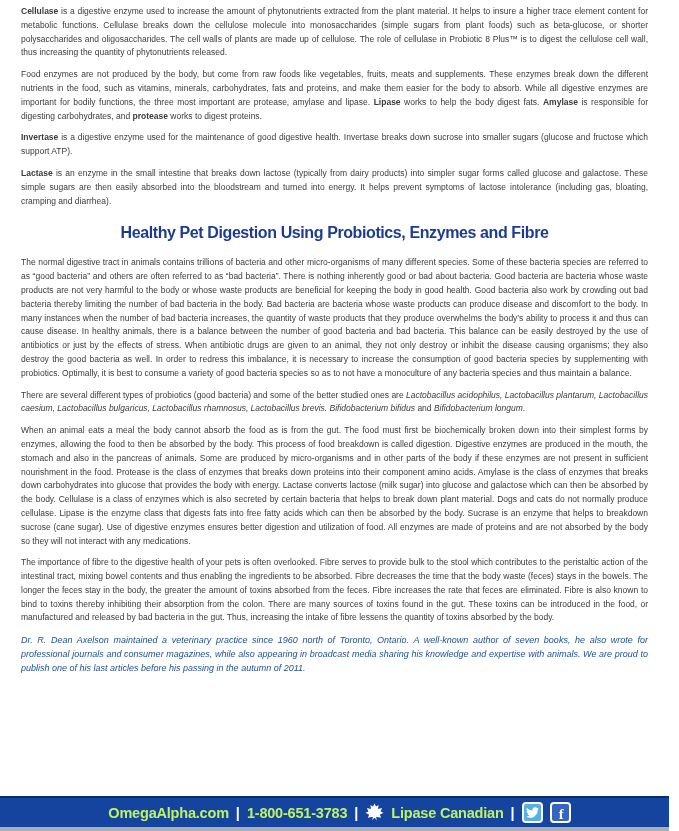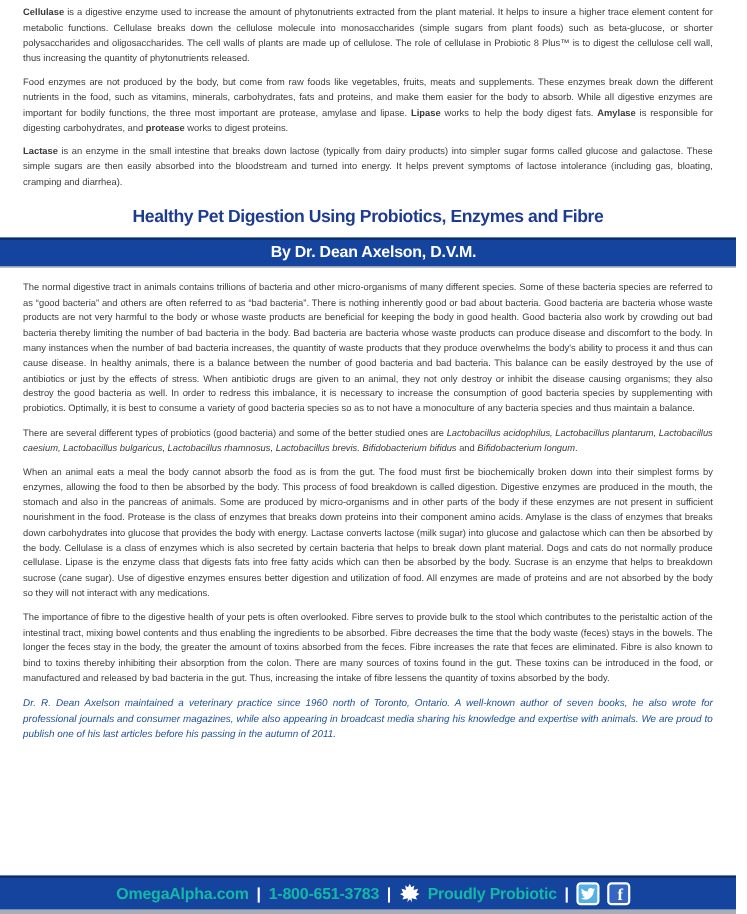--- a/index.html
+++ b/index.html
@@ -47,21 +47,21 @@
   p.bio{
     font-size:9px;line-height:14px;color:var(--bio-blue,#1d4f96);
     font-style:italic;font-weight:normal;text-align:justify;margin-bottom:6px;
   }
   .footer{
     margin-top:auto;width:679px;
     background:var(--footer-blue,#14449e);
     border-top:2px solid var(--banner-edge,#0c2d6b);
     height:31px;display:flex;align-items:center;justify-content:center;gap:7px;
   }
-  .footer .ftxt{color:#14b8a6;font-weight:bold;font-size:14.5px;letter-spacing:-0.2px;}
+  .footer .ftxt{color:#bef264;font-weight:bold;font-size:14.5px;letter-spacing:-0.2px;}
   .footer .sep{color:#fff;font-weight:bold;font-size:14.5px;}
   .maple{width:19px;height:19px;display:inline-flex;}
   .social{
     width:21px;height:21px;border:2px solid #fff;border-radius:4px;
     display:inline-flex;align-items:center;justify-content:center;flex:none;
   }
   .social.twitter{background:var(--twitter-blue,#55b0e4);}
   .social.facebook{background:var(--facebook-blue,#3465c0);}
   .social.twitter svg{width:13px;height:13px;}
   .fb-f{
@@ -72,48 +72,46 @@
   .bottom-strip{width:679px;height:4px;background:#a9aeb6;}
 </style>
 </head>
 <body>
 
 <div class="page">
 
   <div class="text-col">
     <p class="body-p"><span class="b">Cellulase</span><span> is a digestive enzyme used to increase the amount of phytonutrients extracted from the plant material. It helps to insure a higher trace element content for metabolic functions. Cellulase breaks down the cellulose molecule into monosaccharides (simple sugars from plant foods) such as beta-glucose, or shorter polysaccharides and oligosaccharides. The cell walls of plants are made up of cellulose. The role of cellulase in Probiotic 8 Plus™ is to digest the cellulose cell wall, thus increasing the quantity of phytonutrients released.</span></p>
     <p class="body-p"><span>Food enzymes are not produced by the body, but come from raw foods like vegetables, fruits, meats and supplements. These enzymes break down the different nutrients in the food, such as vitamins, minerals, carbohydrates, fats and proteins, and make them easier for the body to absorb. While all digestive enzymes are important for bodily functions, the three most important are protease, amylase and lipase. </span><span class="b">Lipase</span><span> works to help the body digest fats. </span><span class="b">Amylase</span><span> is responsible for digesting carbohydrates, and </span><span class="b">protease</span><span> works to digest proteins.</span></p>
+    <p class="body-p"><span class="b">Invertase</span><span> is a digestive enzyme used for the maintenance of good digestive health. Invertase breaks down sucrose into smaller sugars (glucose and fructose which support ATP).</span></p>
     <p class="body-p"><span class="b">Lactase</span><span> is an enzyme in the small intestine that breaks down lactose (typically from dairy products) into simpler sugar forms called glucose and galactose. These simple sugars are then easily absorbed into the bloodstream and turned into energy. It helps prevent symptoms of lactose intolerance (including gas, bloating, cramping and diarrhea).</span></p>
   </div>
 
   <h1 class="headline">Healthy Pet Digestion Using Probiotics, Enzymes and Fibre</h1>
 
-  <div class="byline-banner">
-    <span>By Dr. Dean Axelson, D.V.M.</span>
-  </div>
 
   <div class="text-col">
     <p class="body-p"><span>The normal digestive tract in animals contains trillions of bacteria and other micro-organisms of many different species. Some of these bacteria species are referred to as “good bacteria” and others are often referred to as “bad bacteria”. There is nothing inherently good or bad about bacteria. Good bacteria are bacteria whose waste products are not very harmful to the body or whose waste products are beneficial for keeping the body in good health. Good bacteria also work by crowding out bad bacteria thereby limiting the number of bad bacteria in the body. Bad bacteria are bacteria whose waste products can produce disease and discomfort to the body. In many instances when the number of bad bacteria increases, the quantity of waste products that they produce overwhelms the body’s ability to process it and thus can cause disease. In healthy animals, there is a balance between the number of good bacteria and bad bacteria. This balance can be easily destroyed by the use of antibiotics or just by the effects of stress. When antibiotic drugs are given to an animal, they not only destroy or inhibit the disease causing organisms; they also destroy the good bacteria as well. In order to redress this imbalance, it is necessary to increase the consumption of good bacteria species by supplementing with probiotics. Optimally, it is best to consume a variety of good bacteria species so as to not have a monoculture of any bacteria species and thus maintain a balance.</span></p>
     <p class="body-p"><span>There are several different types of probiotics (good bacteria) and some of the better studied ones are </span><span class="i">Lactobacillus acidophilus, Lactobacillus plantarum, Lactobacillus caesium, Lactobacillus bulgaricus, Lactobacillus rhamnosus, Lactobacillus brevis. Bifidobacterium bifidus</span><span> and </span><span class="i">Bifidobacterium longum</span><span>.</span></p>
     <p class="body-p"><span>When an animal eats a meal the body cannot absorb the food as is from the gut. The food must first be biochemically broken down into their simplest forms by enzymes, allowing the food to then be absorbed by the body. This process of food breakdown is called digestion. Digestive enzymes are produced in the mouth, the stomach and also in the pancreas of animals. Some are produced by micro-organisms and in other parts of the body if these enzymes are not present in sufficient nourishment in the food. Protease is the class of enzymes that breaks down proteins into their component amino acids. Amylase is the class of enzymes that breaks down carbohydrates into glucose that provides the body with energy. Lactase converts lactose (milk sugar) into glucose and galactose which can then be absorbed by the body. Cellulase is a class of enzymes which is also secreted by certain bacteria that helps to break down plant material. Dogs and cats do not normally produce cellulase. Lipase is the enzyme class that digests fats into free fatty acids which can then be absorbed by the body. Sucrase is an enzyme that helps to breakdown sucrose (cane sugar). Use of digestive enzymes ensures better digestion and utilization of food. All enzymes are made of proteins and are not absorbed by the body so they will not interact with any medications.</span></p>
     <p class="body-p"><span>The importance of fibre to the digestive health of your pets is often overlooked. Fibre serves to provide bulk to the stool which contributes to the peristaltic action of the intestinal tract, mixing bowel contents and thus enabling the ingredients to be absorbed. Fibre decreases the time that the body waste (feces) stays in the bowels. The longer the feces stay in the body, the greater the amount of toxins absorbed from the feces. Fibre increases the rate that feces are eliminated. Fibre is also known to bind to toxins thereby inhibiting their absorption from the colon. There are many sources of toxins found in the gut. These toxins can be introduced in the food, or manufactured and released by bad bacteria in the gut. Thus, increasing the intake of fibre lessens the quantity of toxins absorbed by the body.</span></p>
     <p class="bio">Dr. R. Dean Axelson maintained a veterinary practice since 1960 north of Toronto, Ontario. A well-known author of seven books, he also wrote for professional journals and consumer magazines, while also appearing in broadcast media sharing his knowledge and expertise with animals. We are proud to publish one of his last articles before his passing in the autumn of 2011.</p>
   </div>
 
   <div class="footer">
     <span class="ftxt">OmegaAlpha.com</span>
     <span class="sep">|</span>
     <span class="ftxt">1-800-651-3783</span>
     <span class="sep">|</span>
     <span class="maple">
       <svg viewBox="0 0 100 100" width="19" height="19" aria-hidden="true">
         <path fill="#ffffff" d="M50 2 L58 19 L72 11 L68 32 L90 26 L82 45 L97 51 L78 62 L85 77 L59 72 L61 92 L53 79 L47 79 L39 92 L41 72 L15 77 L22 62 L3 51 L18 45 L10 26 L32 32 L28 11 L42 19 Z"></path>
       </svg>
     </span>
-    <span class="ftxt">Proudly Probiotic</span>
+    <span class="ftxt">Lipase Canadian</span>
     <span class="sep">|</span>
     <span class="social twitter">
       <svg viewBox="0 0 512 512" aria-hidden="true">
         <path fill="#ffffff" d="M459.37 151.716c.325 4.548.325 9.097.325 13.645 0 138.72-105.583 298.558-298.558 298.558-59.452 0-114.68-17.219-161.137-47.106 8.447.974 16.568 1.299 25.34 1.299 49.055 0 94.213-16.568 130.274-44.832-46.132-.975-84.792-31.188-98.112-72.772 6.498.974 12.995 1.624 19.818 1.624 9.421 0 18.843-1.3 27.614-3.573-48.081-9.747-84.143-51.98-84.143-102.985v-1.299c13.969 7.797 30.214 12.67 47.431 13.319-28.264-18.843-46.781-51.005-46.781-87.391 0-19.492 5.197-37.36 14.294-52.954 51.655 63.675 129.3 105.258 216.365 109.807-1.624-7.797-2.599-15.918-2.599-24.04 0-57.828 46.782-104.934 104.934-104.934 30.213 0 57.502 12.67 76.67 33.137 23.715-4.548 46.456-13.32 66.599-25.34-7.798 24.366-24.366 44.833-46.132 57.827 21.117-2.273 41.584-8.122 60.426-16.243-14.292 20.791-32.161 39.308-52.628 54.253z"></path>
       </svg>
     </span>
     <span class="social facebook">
       <span class="fb-f">f</span>
     </span>
   </div>

